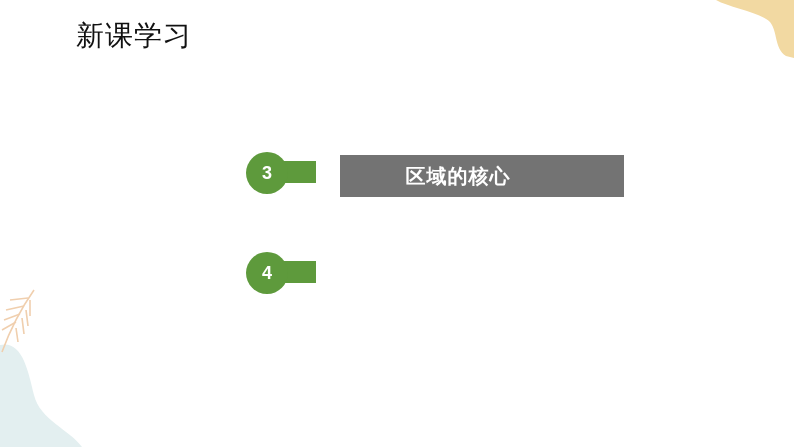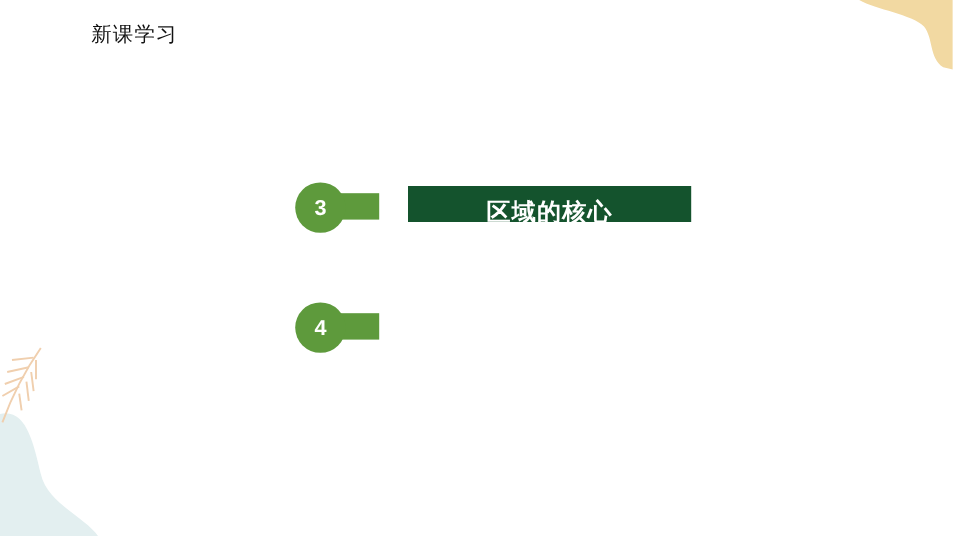--- a/index.html
+++ b/index.html
@@ -1,23 +1,23 @@
 <!DOCTYPE html>
 <html><head>
 <meta charset="utf-8">
 <style>
   html, body { margin:0; padding:0; }
   body { width:794px; height:447px; position:relative; overflow:hidden; background:#ffffff; font-family:"DejaVu Sans", sans-serif; }
-  .title { position:absolute; left:76px; top:17px; font-size:17px; color:#111; font-family:"DejaVu Serif", serif; letter-spacing:1px; }
+  .title { position:absolute; left:76px; top:17px; font-size:28px; color:#111; font-family:"DejaVu Serif", serif; letter-spacing:1px; }
   .deco { position:absolute; left:0; top:0; }
   .item { position:absolute; left:246px; width:330px; height:46px; }
   .badge { position:absolute; left:0; top:2px; width:42px; height:42px; border-radius:50%; background:#5e9a3c; }
   .badge-num { position:absolute; left:0; top:0; width:42px; height:42px; line-height:42px; text-align:center; color:#fff; font-weight:bold; font-size:18px; font-family:"Liberation Sans", sans-serif; }
   .stem { position:absolute; left:30px; top:11px; width:40px; height:22px; background:#5e9a3c; }
-  .bar { position:absolute; left:94px; top:5px; width:236px; height:30px; background:#14532d; }
+  .bar { position:absolute; left:94px; top:5px; width:236px; height:42px; background:#737373;padding-left:48px; }
   .bar-label { position:absolute; left:0; top:0; width:236px; height:42px; line-height:42px; text-align:center; color:#fff; font-weight:bold; font-size:20px; letter-spacing:1px; }
 </style>
 </head>
 <body>
 
 <svg class="deco" width="794" height="447" viewBox="0 0 794 447">
   <path d="M716 0 C730 8 760 12 770 22 C778 32 774 48 786 56 L794 58 L794 0 Z" fill="#f2d9a2"></path>
   <path d="M0 345 C22 340 28 370 34 395 C40 420 70 430 82 447 L0 447 Z" fill="#e3eff0"></path>
   <g stroke="#f0cfae" stroke-width="1.6" fill="none">
     <path d="M34 290 C20 310 10 330 2 352"></path>

